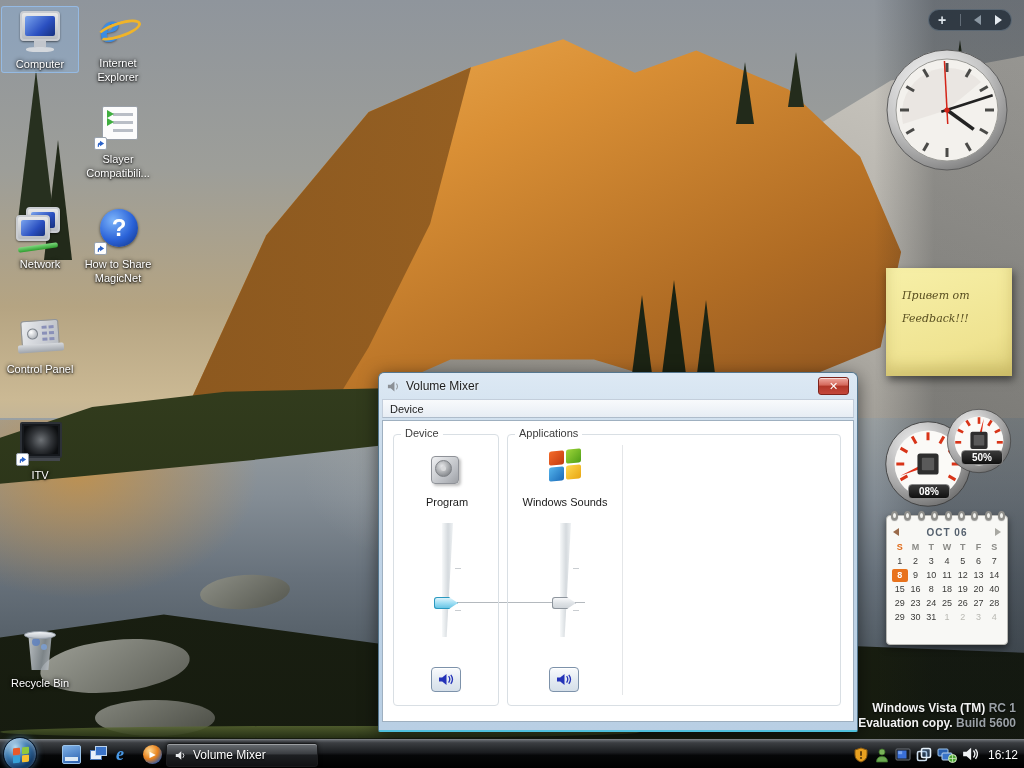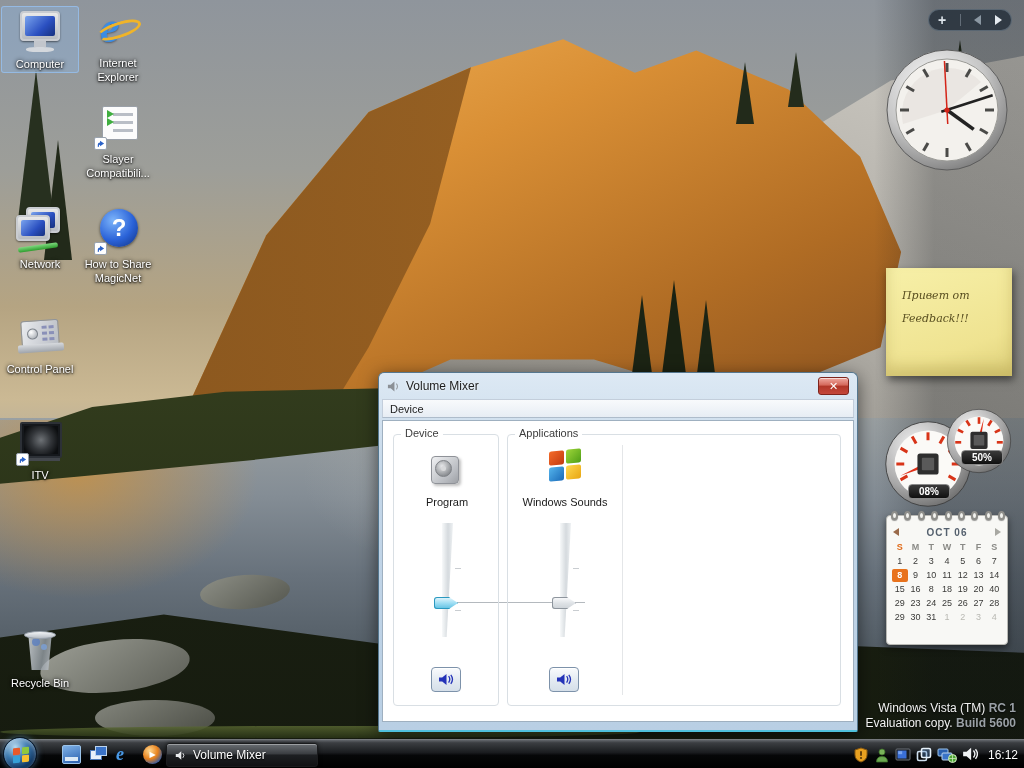--- a/index.html
+++ b/index.html
@@ -185,21 +185,21 @@
   .cal-grid { position:absolute; left:5px; right:5px; top:25px; display:grid; grid-template-columns:repeat(7,1fr); row-gap:1px; }
   .cal-grid span { font-size:9px; text-align:center; color:#3a3a38; line-height:12.5px; height:13px; }
   .cal-grid .ch { font-weight:bold; color:#8a8a86; }
   .cal-grid .ch.sun { color:#e06a18; }
   .cal-grid .sel { background:#e8721c; color:#fff; border-radius:2px; font-weight:bold; }
   .cal-grid .dim { color:#b8b8b2; }
 
   
   .watermark { position:absolute; right:8px; top:701px; text-align:right; font-size:12px; line-height:1.25;
     text-shadow:0 1px 2px rgba(0,0,0,.8); }
-  .wm-main { color:#f2f2f2; font-weight:normal; }
+  .wm-main { color:#f2f2f2; font-weight:bold; }
   .wm-dim { color:#9aa0a6; font-weight:bold; }
 
   
   .taskbar { position:absolute; left:0; bottom:0; width:1024px; height:29px;
     background:linear-gradient(180deg,#63676c 0%,#3b3e42 10%,#1a1c1f 45%,#060708 55%,#000 100%);
     border-top:1px solid #76797d; display:flex; align-items:center; }
   .start-orb { position:absolute; left:3px; top:-3px; width:34px; height:34px; border-radius:50%;
     background:radial-gradient(circle at 35% 28%,#b5d9ef 0%,#3d7ab0 38%,#123a66 68%,#06182e 100%);
     border:1px solid #0a1828; box-shadow:0 0 6px rgba(120,180,230,.5), inset 0 2px 4px rgba(255,255,255,.45); cursor:pointer; }
   .orb-flag { position:absolute; left:9px; top:9px; width:16px; height:15px; }

